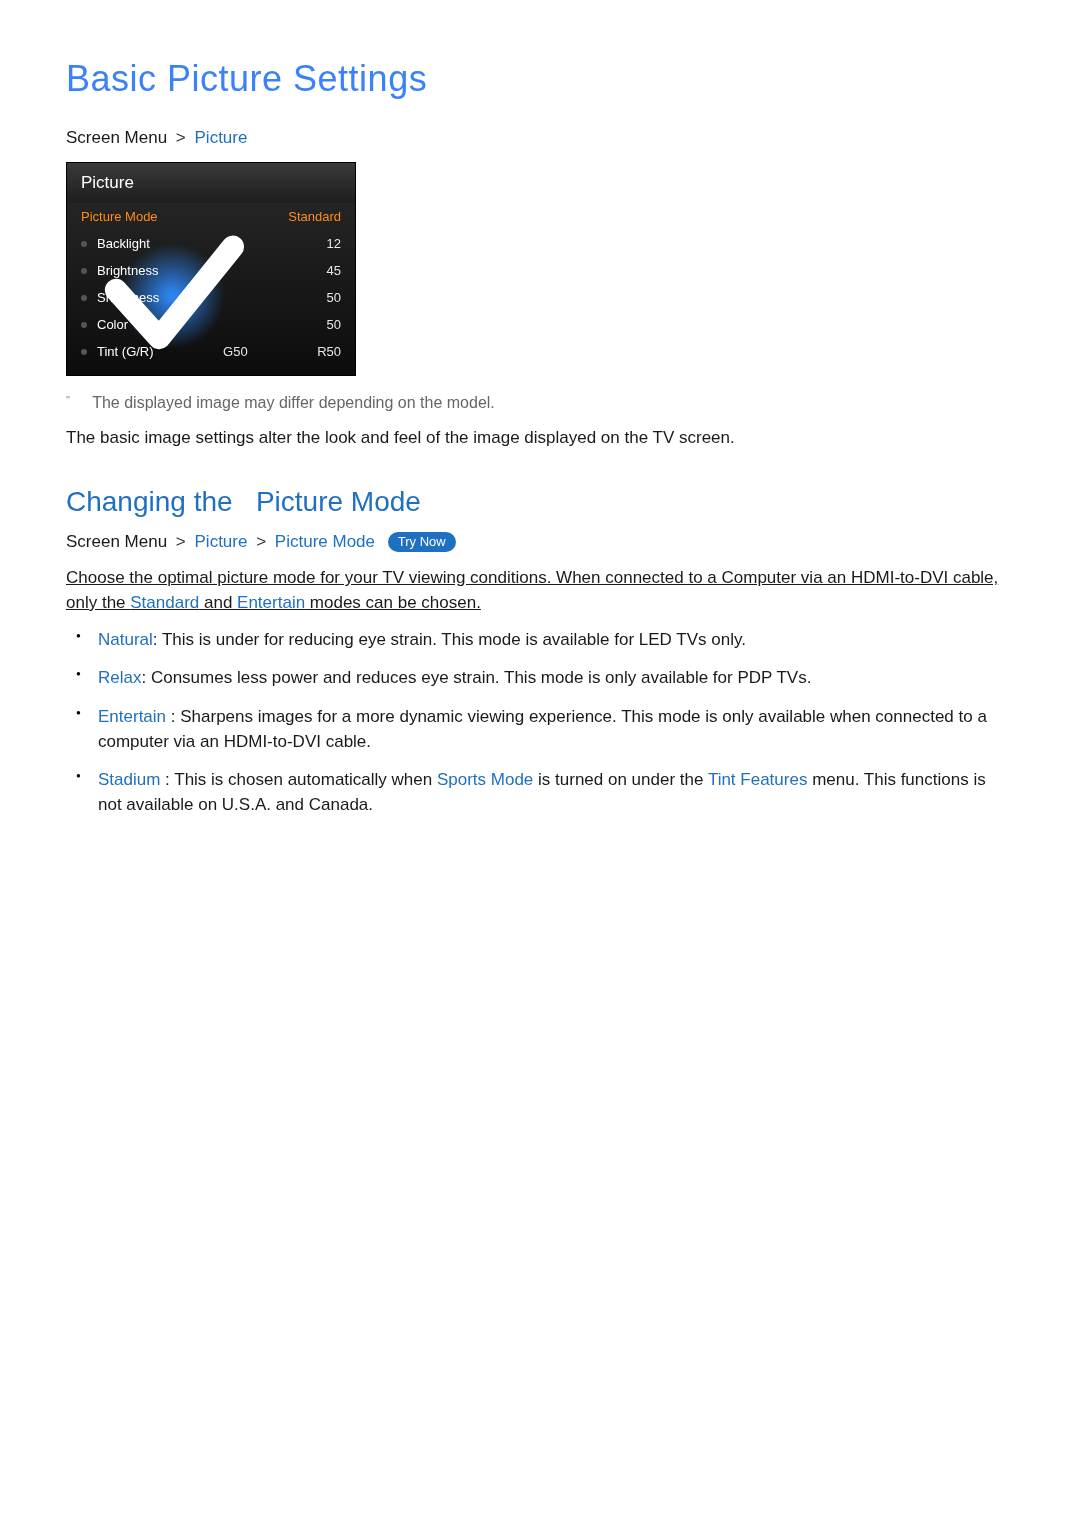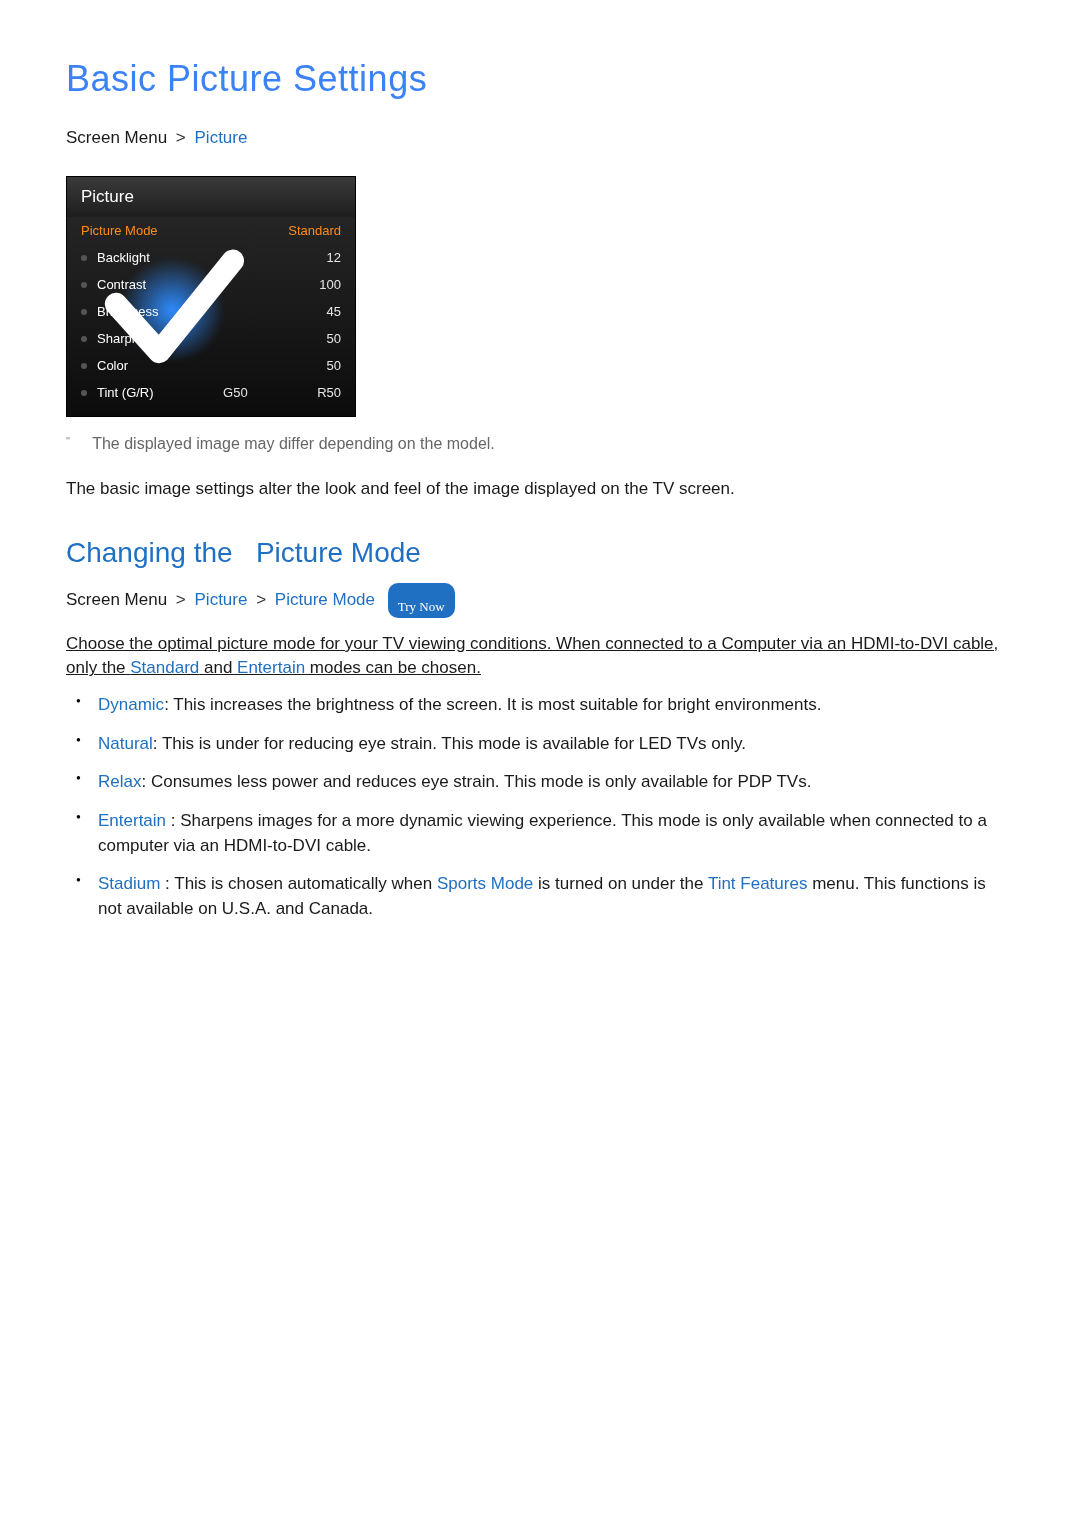--- a/index.html
+++ b/index.html
@@ -13,21 +13,21 @@
   }
   h1.page-title {
     color: #3b82f6;
     font-weight: 400;
     font-size: 36px;
     margin: 0 0 28px 0;
     letter-spacing: 0.5px;
   }
   .breadcrumb {
     font-size: 17px;
-    margin-bottom: 28px;
+    margin-bottom: 14px;
   }
   .breadcrumb .sep { margin: 0 4px; color: #333; }
   .blue-link { color: #1f6fc2; }
   .menu-panel {
     width: 290px;
     background: linear-gradient(180deg,#2a2a2a,#0c0c0c);
     color: #fff;
     font-size: 14px;
     border: 1px solid #000;
     position: relative;
@@ -78,39 +78,38 @@
   }
   .note-quote {
     display: inline-block;
     width: 22px;
     vertical-align: top;
     font-size: 11px;
     color: #888;
   }
   .body-p {
     font-size: 17px;
-    margin: 24px 0 36px 0;
+    margin: 14px 0 36px 0;
     line-height: 1.4;
   }
   h2.section-title {
     color: #1f6fc2;
     font-weight: 400;
     font-size: 28px;
     margin: 0 0 14px 0;
   }
   .trynow {
     display: inline-block;
     background: #1f6fc2;
     color: #fff;
     font-size: 13px;
-    padding: 16px 10px 3px 10px;
+    padding: 2px 10px 3px 10px;
     border-radius: 10px;
     vertical-align: middle;
     margin-left: 8px;
-    font-family: Liberation Serif, serif;
   }
   .mode-intro {
     font-size: 17px;
     line-height: 1.45;
     margin: 14px 0 12px 0;
     text-decoration: underline;
   }
   ul.mode-list {
     list-style: none;
     padding: 0 0 0 28px;
@@ -155,25 +154,20 @@
     <span class="lbl">Picture Mode</span>
     <span class="val">Standard</span>
   </div>
   <div class="menu-row">
     <span class="dot"></span>
     <span class="lbl">Backlight</span>
     <span class="val">12</span>
   </div>
   <div class="menu-row">
     <span class="dot"></span>
-    <span class="lbl">Contrast</span>
-    <span class="val">100</span>
-  </div>
-  <div class="menu-row">
-    <span class="dot"></span>
     <span class="lbl">Brightness</span>
     <span class="val">45</span>
   </div>
   <div class="menu-row">
     <span class="dot"></span>
     <span class="lbl">Sharpness</span>
     <span class="val">50</span>
   </div>
   <div class="menu-row">
     <span class="dot"></span>
@@ -209,23 +203,20 @@
   <span class="blue-link">Picture Mode</span>
   <span class="trynow">Try Now</span>
 </div>
 
 <p class="mode-intro">
   <span>Choose the optimal picture mode for your TV viewing conditions. When connected to a Computer via an HDMI-to-DVI cable, only the </span><span class="blue-link">Standard</span><span> and </span><span class="blue-link">Entertain</span><span>  modes can be chosen.</span>
 </p>
 
 <ul class="mode-list">
   <li>
-    <span class="mode-name">Dynamic</span><span>: </span><span>This increases the brightness of the screen. It is most suitable for bright environments.</span>
-  </li>
-  <li>
     <span class="mode-name">Natural</span><span>: </span><span>This is under for reducing eye strain. This mode is available for LED TVs only.</span>
   </li>
   <li>
     <span class="mode-name">Relax</span><span>: </span><span>Consumes less power and reduces eye strain. This mode is only available for PDP TVs.</span>
   </li>
   <li>
     <span class="mode-name">Entertain</span><span> : </span><span>Sharpens images for a more dynamic viewing experience. This mode is only available when connected to a computer via an HDMI-to-DVI cable.</span>
   </li>
   <li>
     <span class="mode-name">Stadium</span><span> : </span><span>This is chosen automatically when </span><span class="blue-link">Sports Mode</span><span>  is turned on under the </span><span class="blue-link">Tint Features</span><span> menu. This functions is not available on U.S.A. and Canada.</span>

